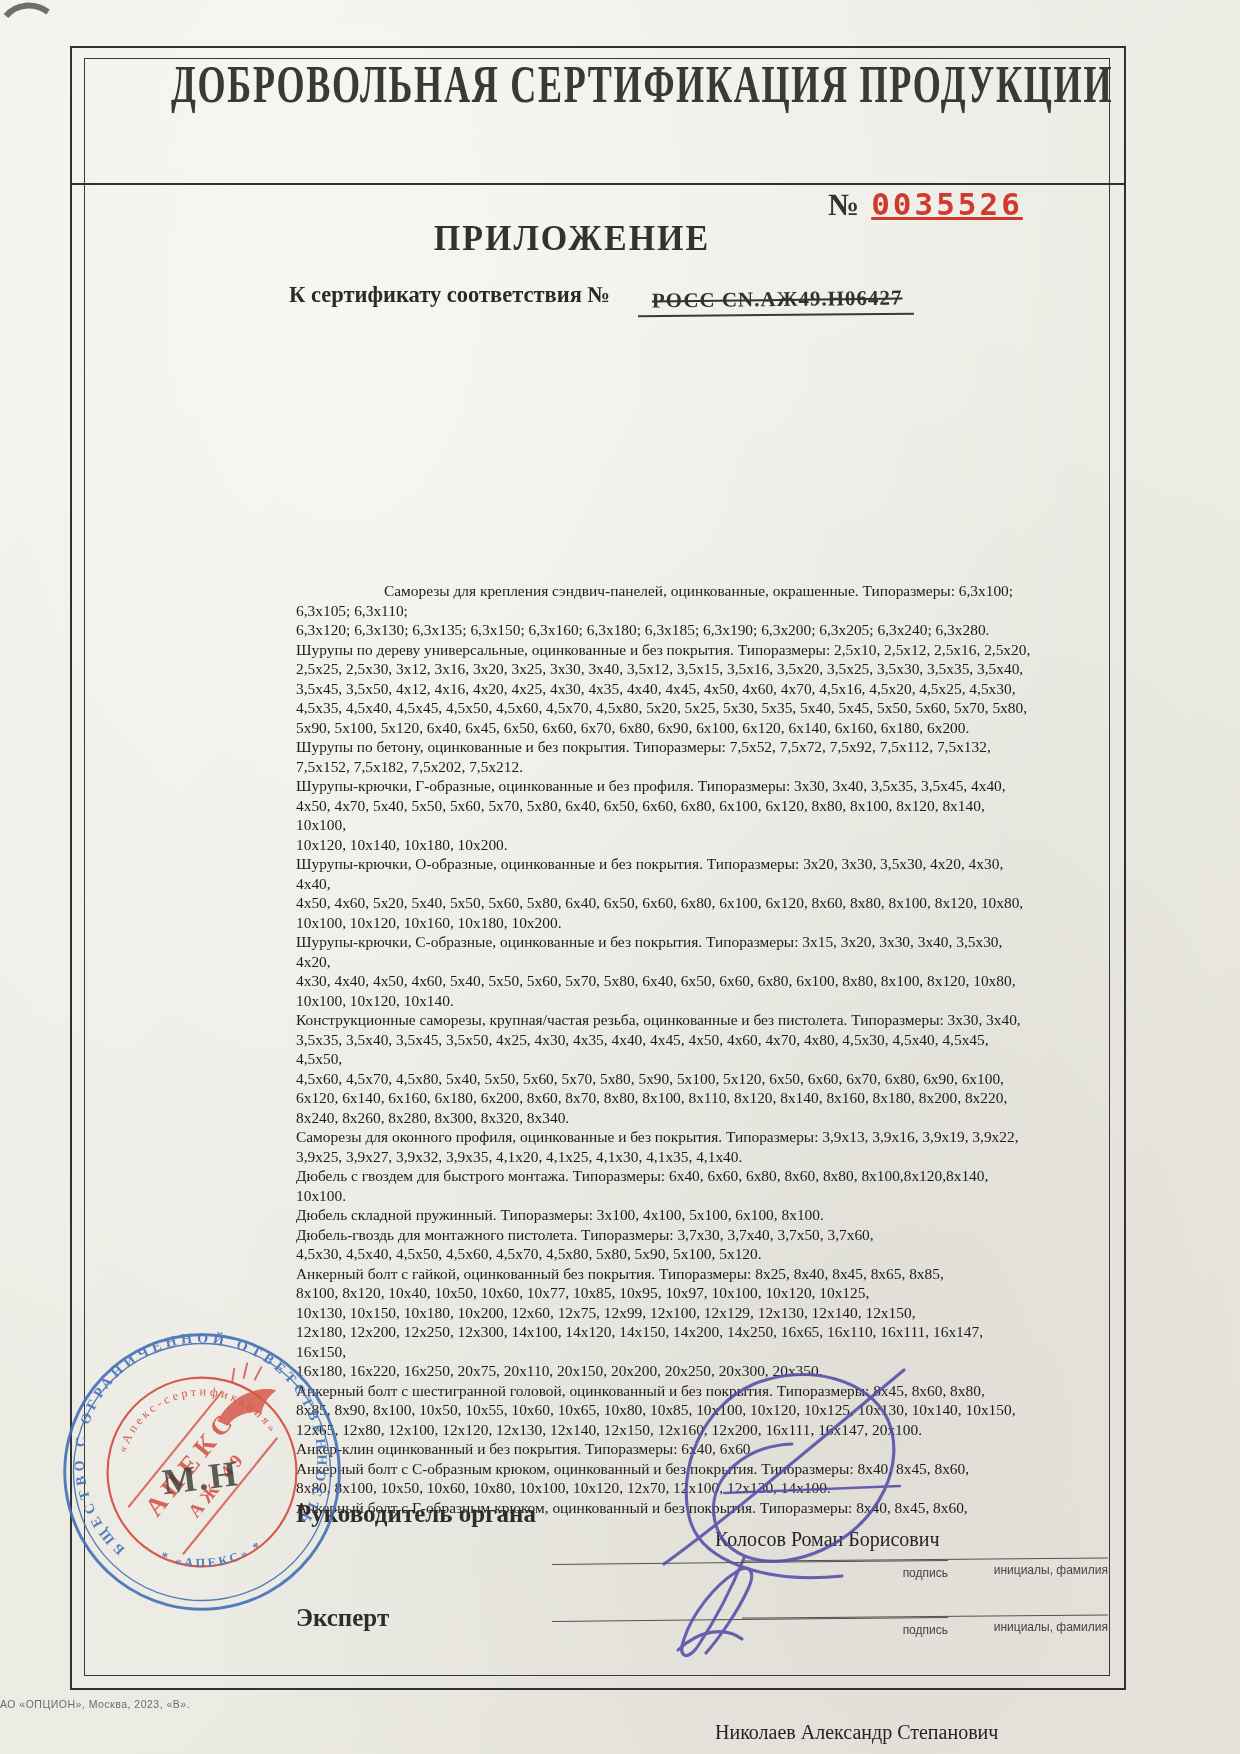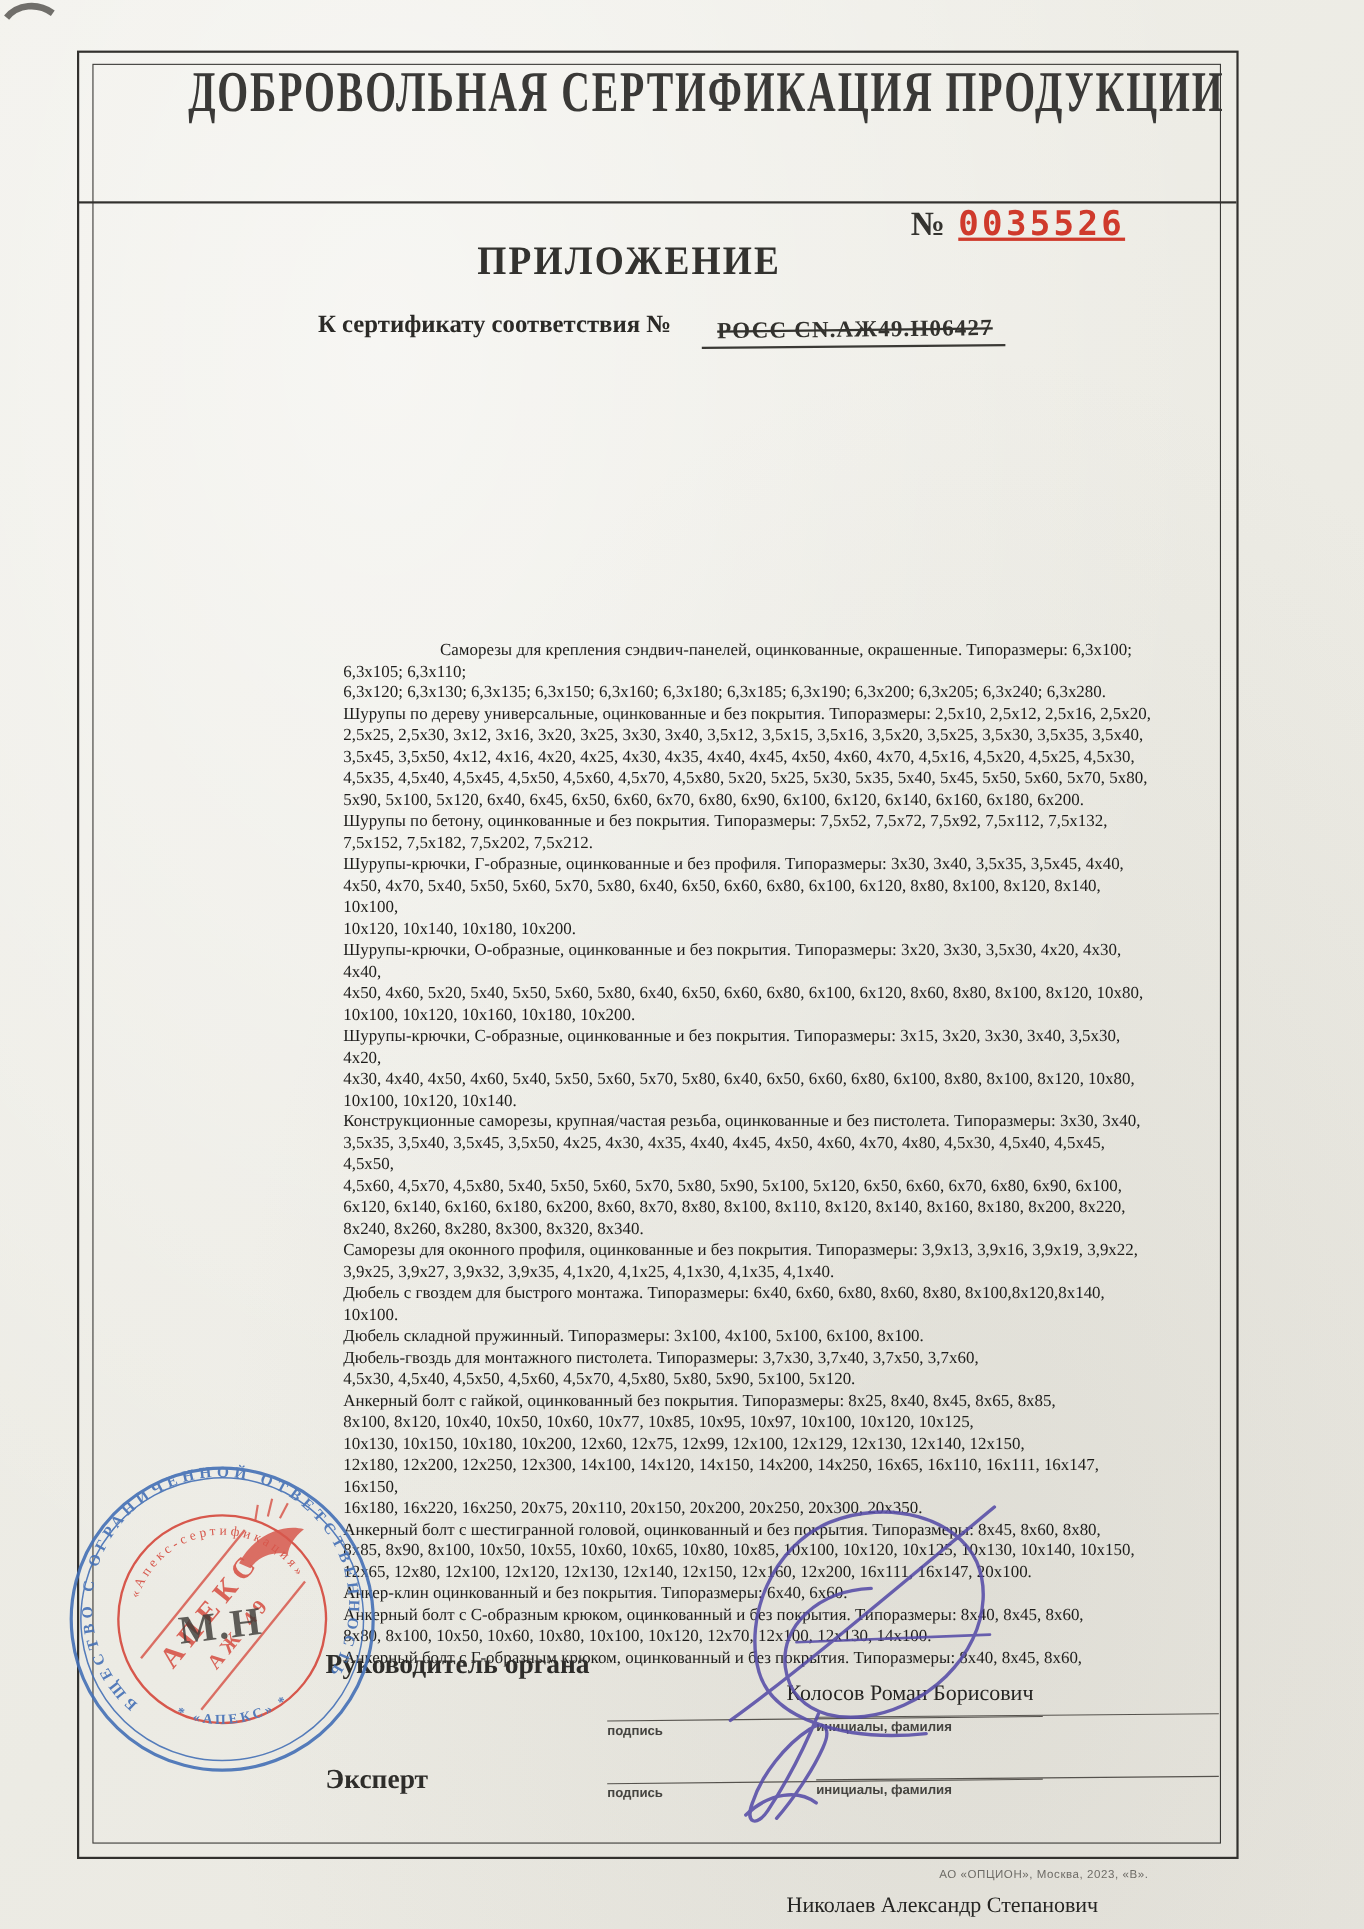--- a/index.html
+++ b/index.html
@@ -23,57 +23,57 @@
         letter-spacing:3px;color:#cf3a2c;text-decoration:underline;}
   .annex-title{position:absolute;left:62px;top:219px;width:1020px;text-align:center;
         font-weight:bold;font-size:34px;letter-spacing:2px;color:#33322f;transform:scaleY(1.08);}
   .cert-label{position:absolute;left:289px;top:282px;font-weight:bold;font-size:22.5px;color:#2b2a27;}
   .cert-number{position:absolute;left:652px;top:287px;font-weight:bold;font-size:21px;
         letter-spacing:1px;color:#33322e;text-decoration:line-through;
         text-decoration-thickness:2px;transform:rotate(-.7deg);white-space:nowrap;}
   .cert-underline{position:absolute;left:638px;top:314px;width:276px;border-top:2px solid #3a3935;
         transform:rotate(-.5deg);}
   .body-text{position:absolute;left:296px;top:581px;width:876px;font-size:15.4px;
-        line-height:19.5px;color:#1d1c1a;margin-left:16px;}
+        line-height:19.5px;color:#1d1c1a;}
   .bline{white-space:nowrap;height:19.5px;}
   .bline:first-child{text-indent:88px;}
   .sig-name{position:absolute;width:395px;text-align:left;font-size:20px;color:#252422;white-space:nowrap;}
   .n1{left:715px;top:1528px;}
   .n2{left:715px;top:1678px;margin-top:43px;}
   .sig-role{position:absolute;left:296px;font-weight:bold;font-size:25px;color:#2e2d2a;white-space:nowrap;}
   .r1{top:1500px;}
   .r2{top:1604px;}
   .sig-line{position:absolute;border-top:1.5px solid #55524d;}
   .l1{left:552px;top:1562px;width:396px;transform:rotate(-.6deg);}
   .nl1{left:742px;top:1559px;width:366px;transform:rotate(-.5deg);}
   .l2{left:552px;top:1619px;width:396px;transform:rotate(-.6deg);}
   .nl2{left:742px;top:1616px;width:366px;transform:rotate(-.5deg);}
-  .sig-cap{position:absolute;text-align:left;font-family:"Liberation Sans","DejaVu Sans",sans-serif;
-        font-size:12px;color:#454440;font-weight:bold;}
+  .sig-cap{position:absolute;text-align:right;font-family:"Liberation Sans","DejaVu Sans",sans-serif;
+        font-size:12px;color:#454440;}
   .c1{left:552px;top:1566px;width:396px;}
   .nc1{left:742px;top:1563px;width:366px;}
   .c2{left:552px;top:1623px;width:396px;}
   .nc2{left:742px;top:1620px;width:366px;}
   .stamp{position:absolute;left:56px;top:1326px;width:292px;height:292px;
         transform:rotate(-7deg);opacity:.9;}
   .sb{fill:none;stroke:#4470b6;}
   .sr{fill:none;stroke:#d5483c;}
   .ring-blue{font-family:"Liberation Serif",serif;font-weight:bold;font-size:14.5px;
         fill:#4470b6;letter-spacing:4.6px;}
   .ring-blue-b{font-family:"Liberation Serif",serif;font-weight:bold;font-size:13px;
         fill:#4470b6;letter-spacing:3px;}
   .ring-red{font-family:"Liberation Serif",serif;font-size:12.5px;fill:#d5483c;letter-spacing:3.4px;}
   .apeks{font-family:"Liberation Serif",serif;font-weight:bold;font-size:27px;fill:#d5483c;
         letter-spacing:7px;text-anchor:middle;opacity:.92;}
   .azh{font-family:"Liberation Serif",serif;font-weight:bold;font-size:19px;fill:#d5483c;
         letter-spacing:5px;text-anchor:middle;opacity:.92;}
   .mn{font-family:"Liberation Serif",serif;font-weight:bold;font-size:37px;fill:#2c2a27;
         opacity:.82;text-anchor:middle;letter-spacing:2px;}
   .ink{position:absolute;inset:0;pointer-events:none;}
-  .footer{position:absolute;left:0;top:1698px;width:1044px;text-align:right;
+  .footer{position:absolute;left:0;top:1698px;width:1044px;text-align:left;
         font-family:"Liberation Sans","DejaVu Sans",sans-serif;font-size:10.5px;
         letter-spacing:.5px;color:#6e6c67;}
 </style>
 </head>
 <body>
 
 <div class="page">
 
   <div class="frame-outer"></div>
   <div class="frame-inner"></div>

